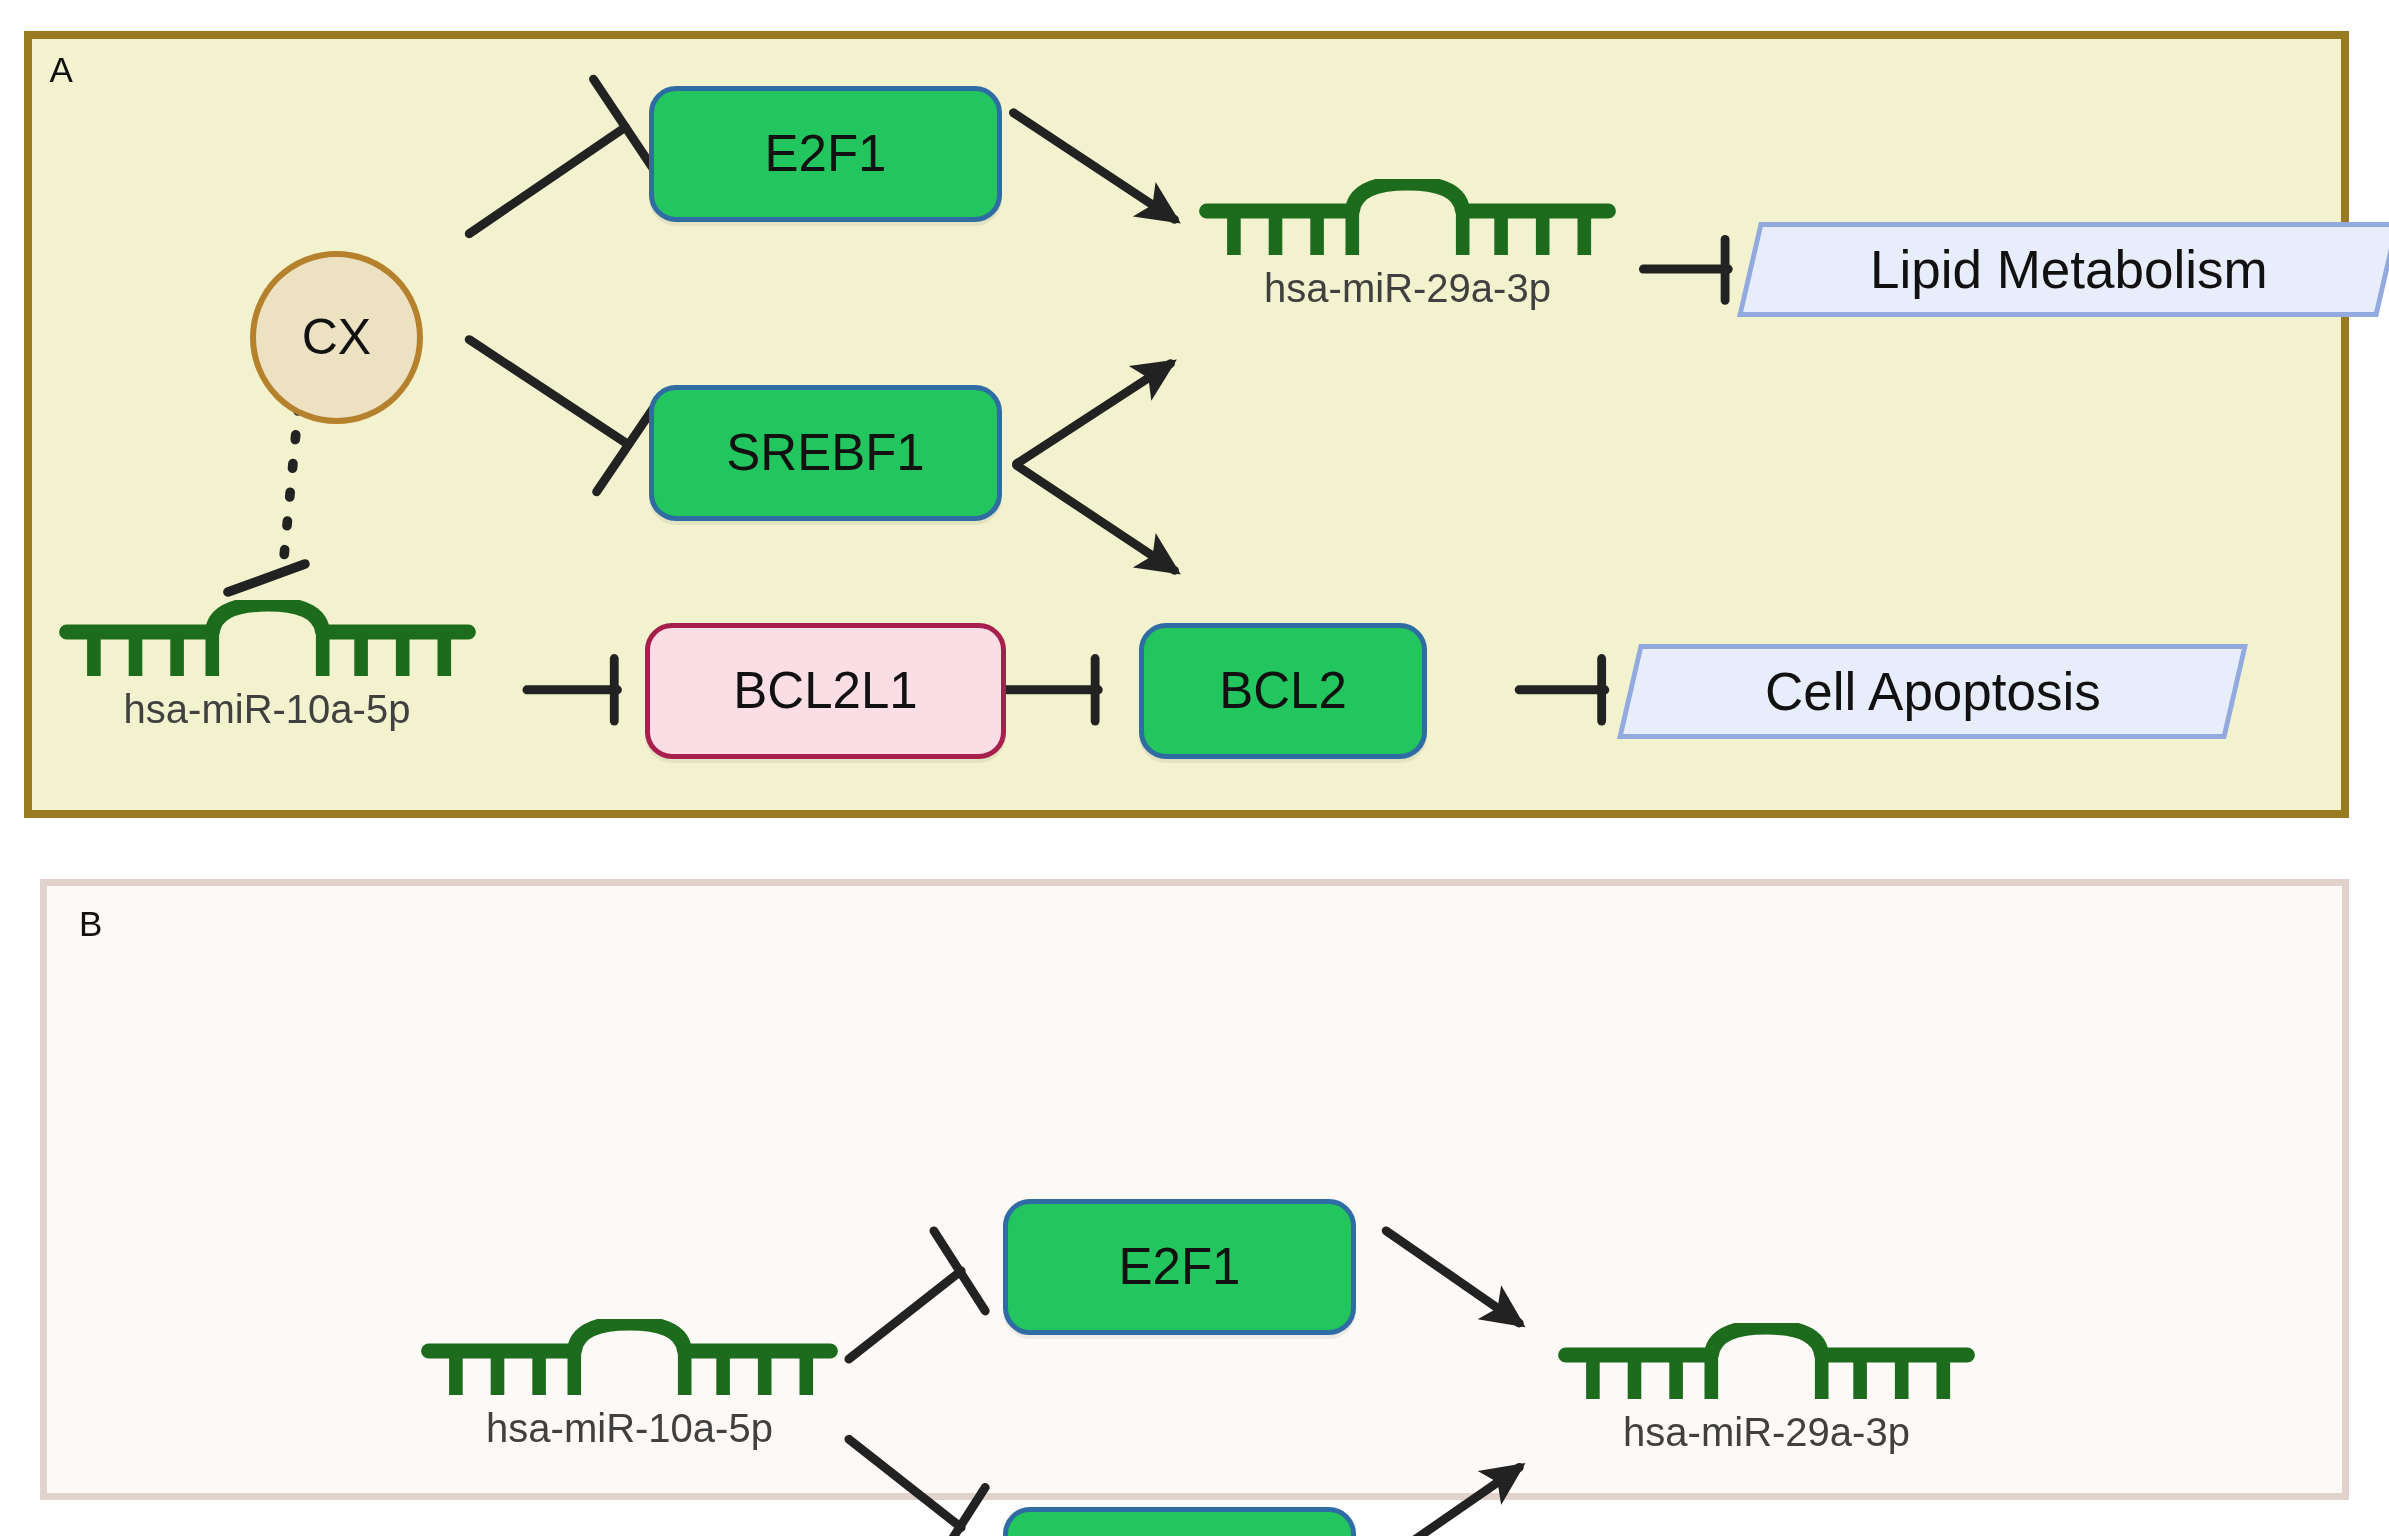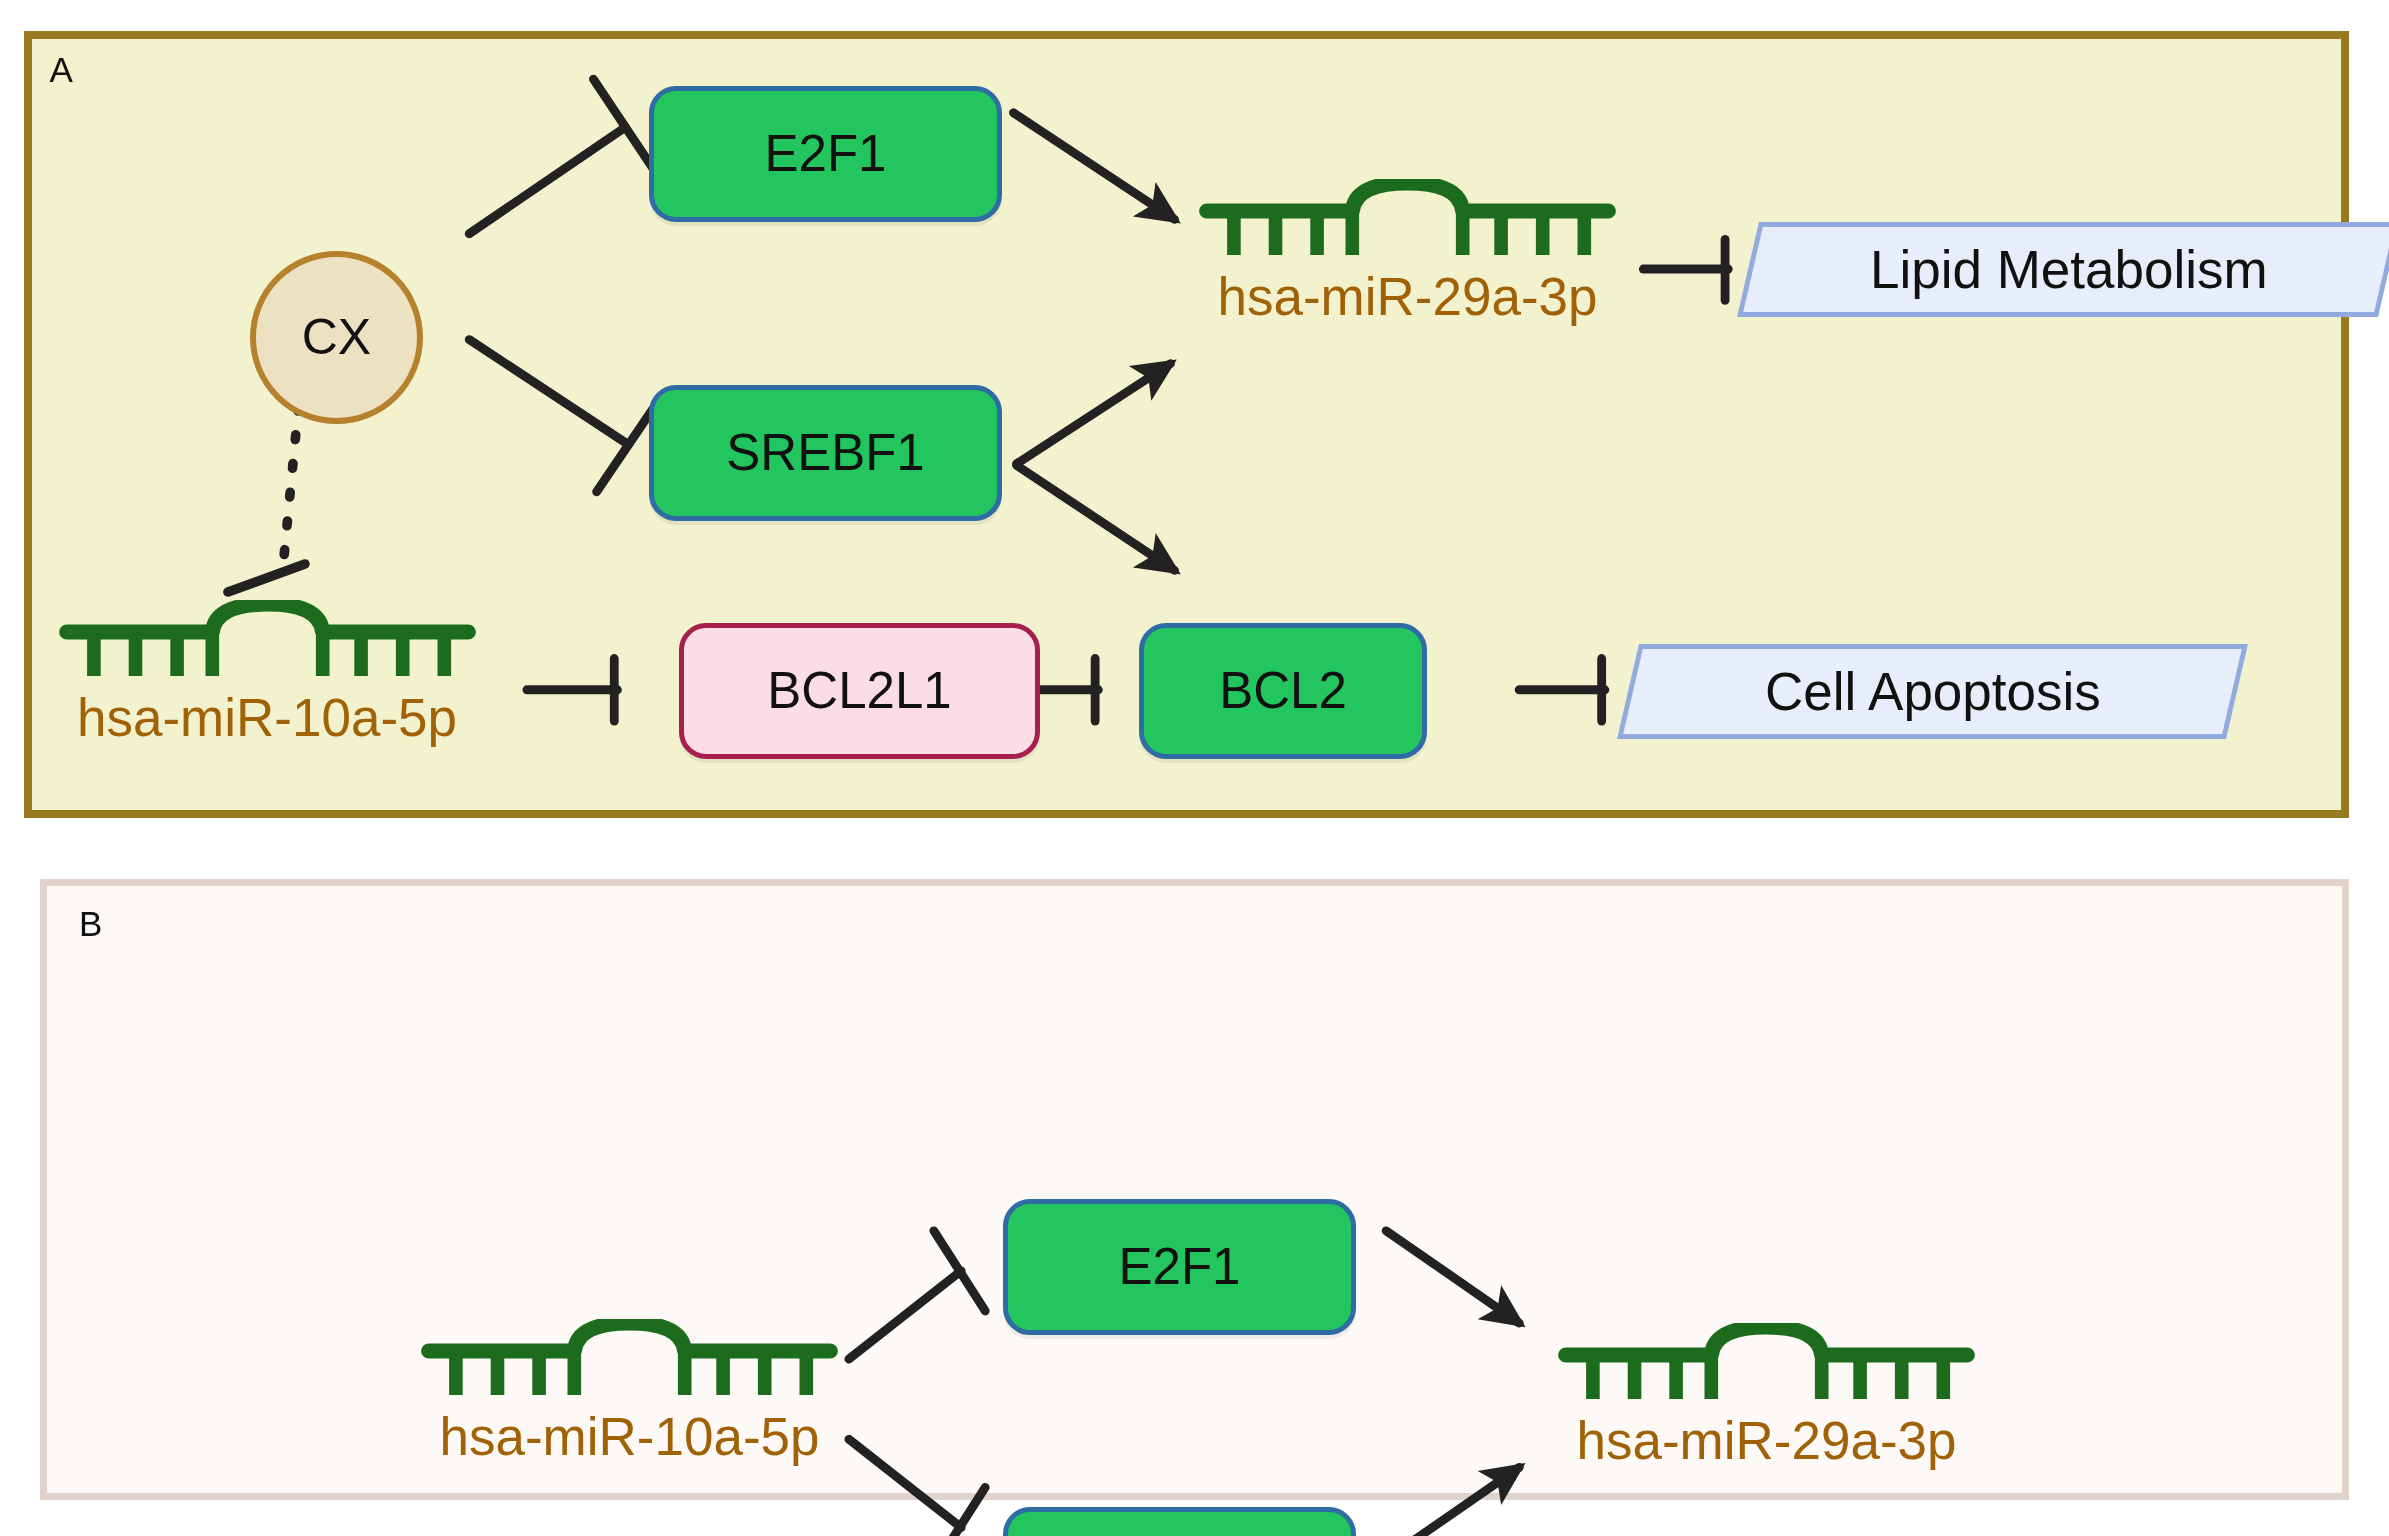--- a/index.html
+++ b/index.html
@@ -18,32 +18,32 @@
   svg.layer{position:absolute;left:0;top:0;overflow:visible;}
 
   
   .node{position:absolute;box-sizing:border-box;display:flex;
         align-items:center;justify-content:center;text-align:center;
         color:#111;line-height:1.05;}
 
   .gene{border-radius:27px;border:5.6px solid #2f6ca3;background:#22c55e;
         font-size:51px;box-shadow:0 4px 0 rgba(0,0,0,0.06);}
   .gene-pink{border-radius:27px;border:5.6px solid #a61f4d;background:#fbdde6;
-        font-size:51px;box-shadow:0 4px 0 rgba(0,0,0,0.06);margin-left:34px;}
+        font-size:51px;box-shadow:0 4px 0 rgba(0,0,0,0.06);}
 
   .circle{border-radius:50%;border:6.4px solid #b5812c;background:#ece2c2;
           font-size:50px;}
 
   .pgram{border:5.6px solid #93aade;background:#e7edfa;font-size:53px;
          transform:skewX(-13deg);}
   .pgram span{display:block;transform:skewX(13deg);}
 
   
   .mirna{position:absolute;display:flex;flex-direction:column;align-items:center;}
-  .mirna .lbl{font-size:53px;color:#a16207;margin-top:3.2px;white-space:nowrap;}
+  .mirna .lbl{font-size:40px;color:#404040;margin-top:3.2px;white-space:nowrap;}
 </style>
 </head>
 <body>
 
 <div class="panel" id="panel-a">
 
   <div class="panel-label" style="left:17.6px;top:11.2px;">A</div>
 
   <svg class="layer" width="2309" height="771" viewBox="0 0 2880 962">
     <defs>

